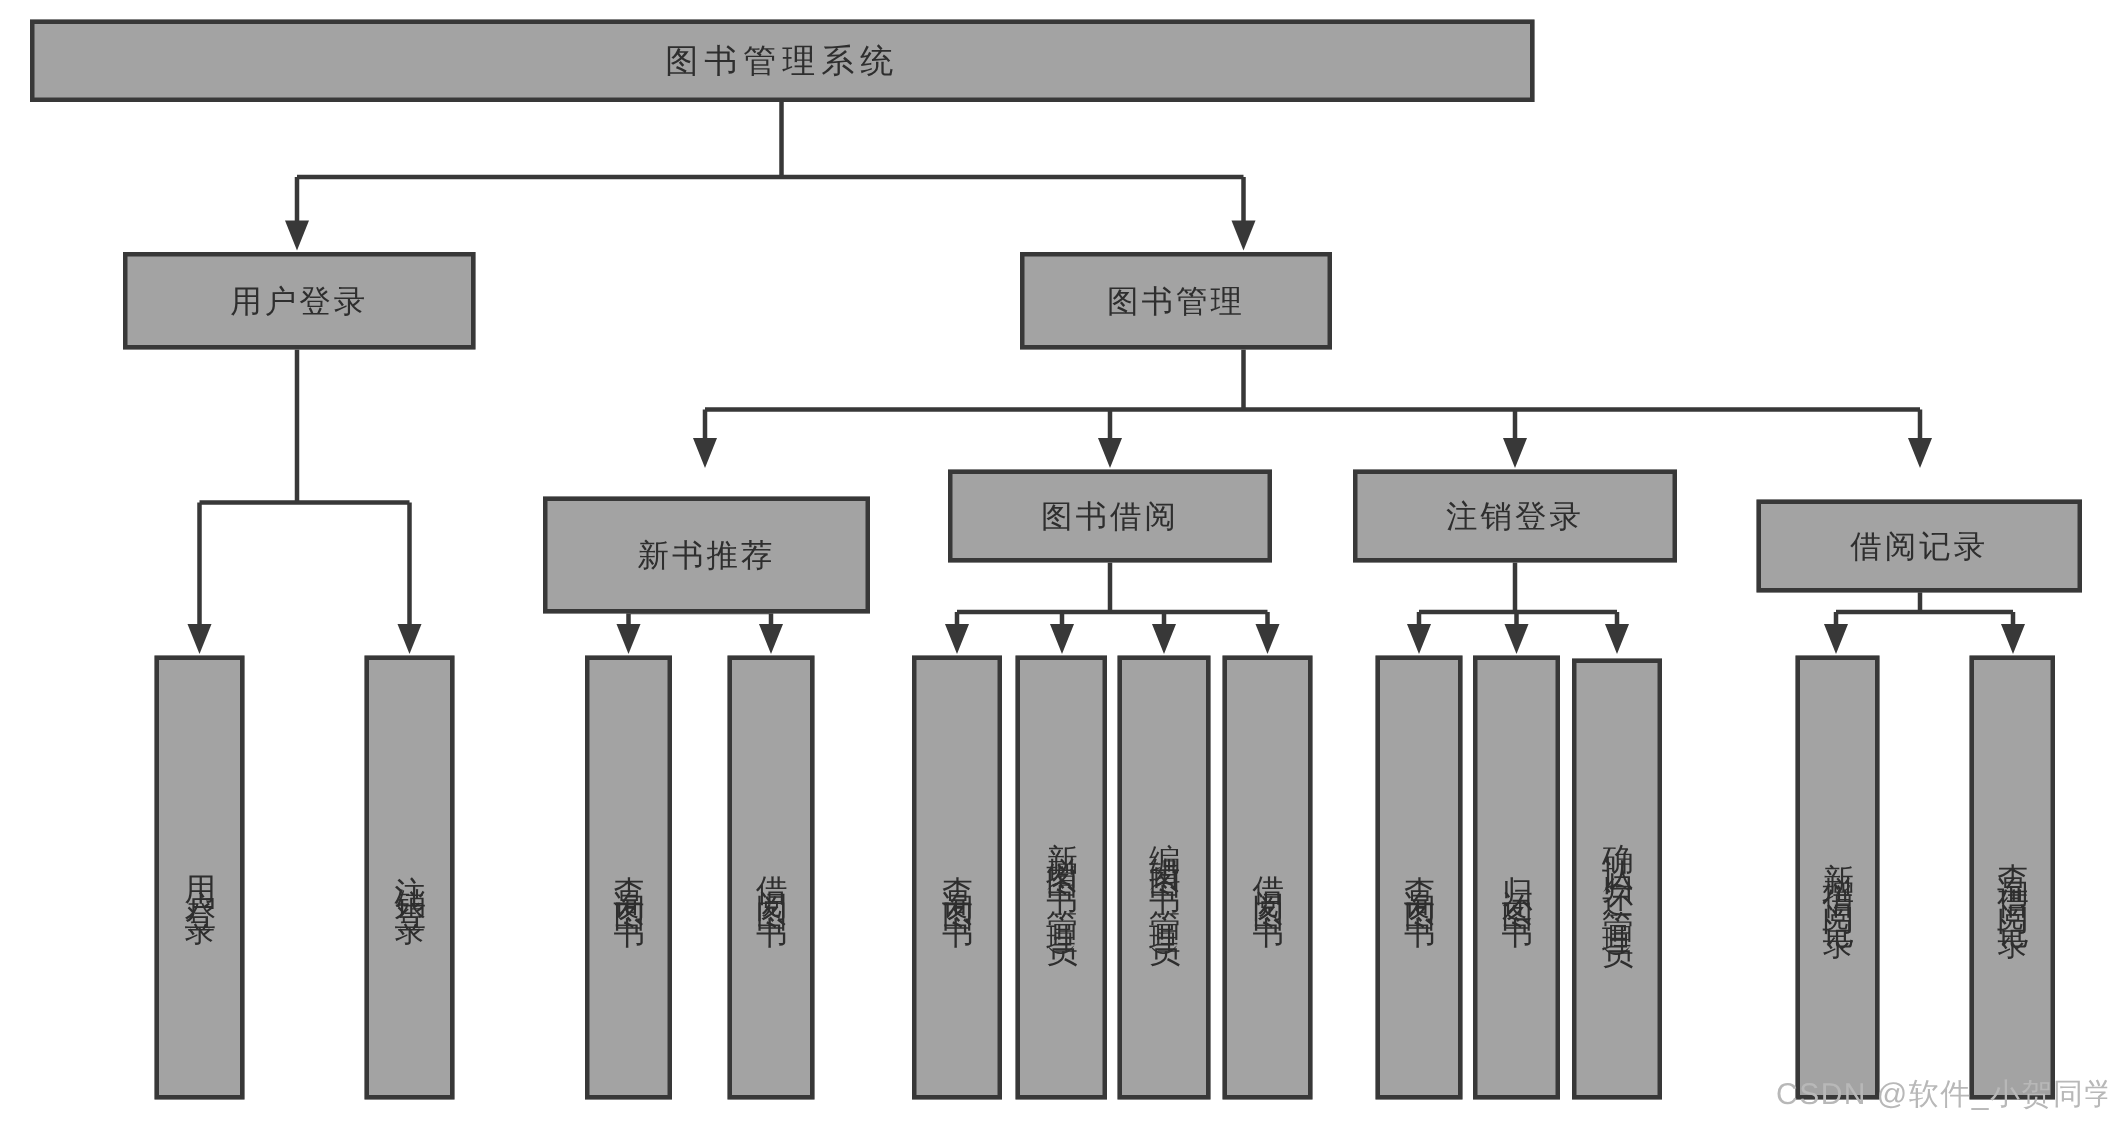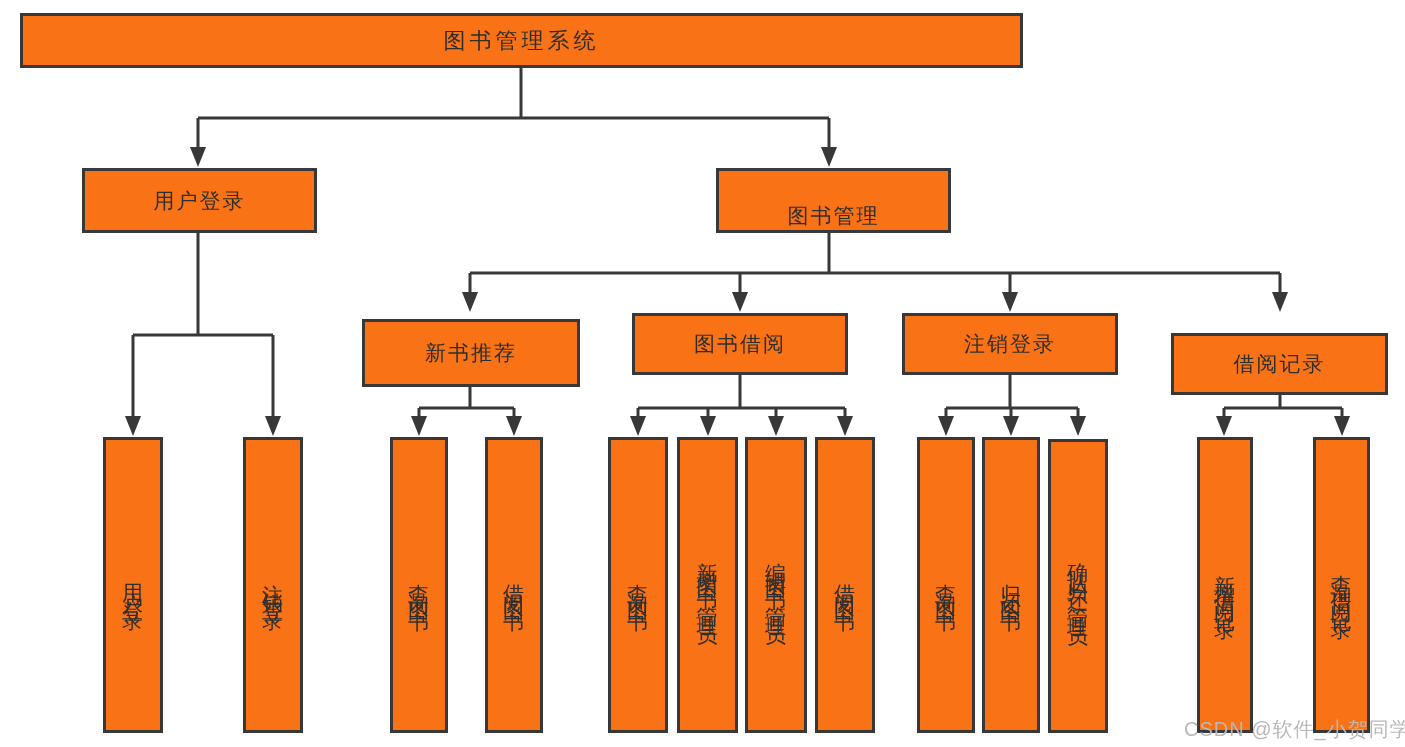--- a/index.html
+++ b/index.html
@@ -16,21 +16,21 @@
     overflow: hidden;
   }
   #wires {
     position: absolute;
     left: 0; top: 0;
     width: 1405px; height: 747px;
   }
   .box {
     position: absolute;
     box-sizing: border-box;
-    background: #f97316;
+    background: #a3a3a3;
     border: 3px solid #383838;
     color: #2e2e2e;
     display: flex;
     align-items: center;
     justify-content: center;
     text-align: center;
     z-index: 2;
   }
   .box-root  { font-size: 22px; letter-spacing: 4px; }
   .box-h     { font-size: 21px; letter-spacing: 2px; }
@@ -105,25 +105,25 @@
     </g>
   </svg>
 
   <div class="box box-root" style="left:20px; top:13px; width:1003px; height:55px;">
     <span>图书管理系统</span>
   </div>
 
   <div class="box box-h" style="left:82px; top:168px; width:235px; height:65px;">
     <span>用户登录</span>
   </div>
-  <div class="box box-h" style="left:716px; top:168px; width:235px; height:65px;align-items:flex-end;">
+  <div class="box box-h" style="left:680px; top:168px; width:208px; height:65px;">
     <span>图书管理</span>
   </div>
 
-  <div class="box box-h" style="left:362px; top:319px; width:218px; height:68px;">
+  <div class="box box-h" style="left:362px; top:331px; width:218px; height:78px;">
     <span>新书推荐</span>
   </div>
   <div class="box box-h" style="left:632px; top:313px; width:216px; height:62px;">
     <span>图书借阅</span>
   </div>
   <div class="box box-h" style="left:902px; top:313px; width:216px; height:62px;">
     <span>注销登录</span>
   </div>
   <div class="box box-h" style="left:1171px; top:313px; width:217px; height:62px;margin-top:20px;">
     <span>借阅记录</span>

